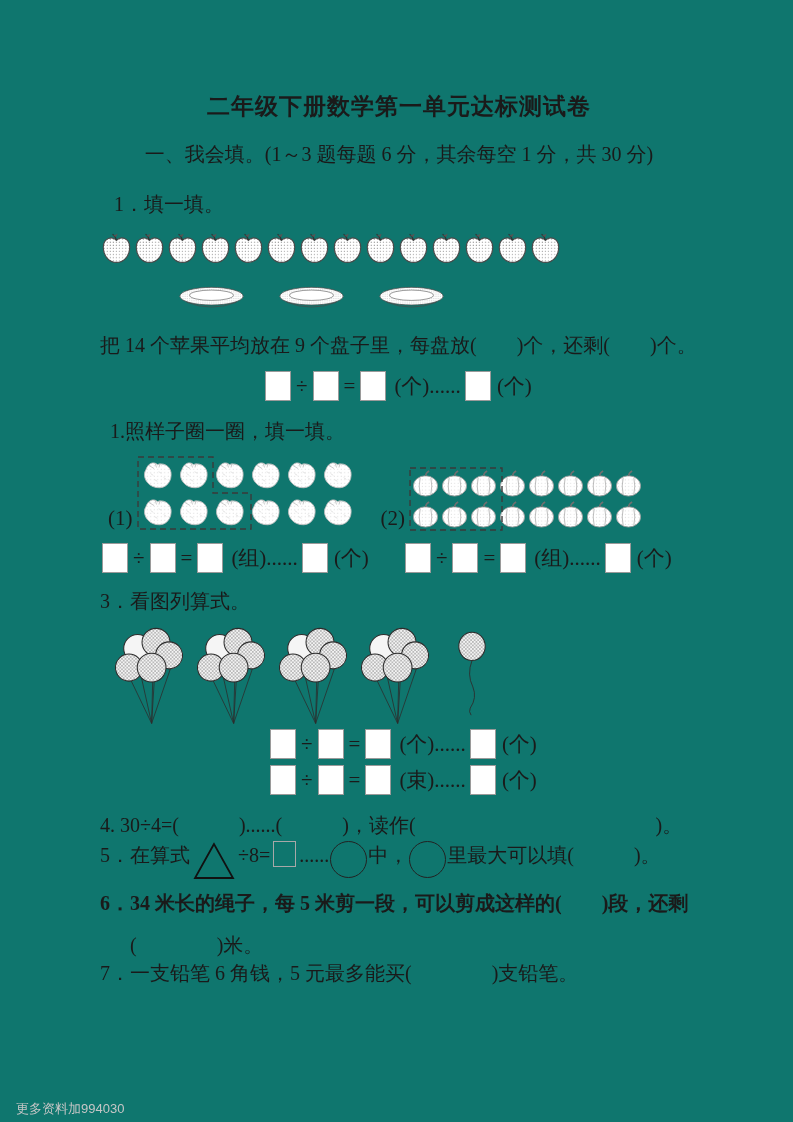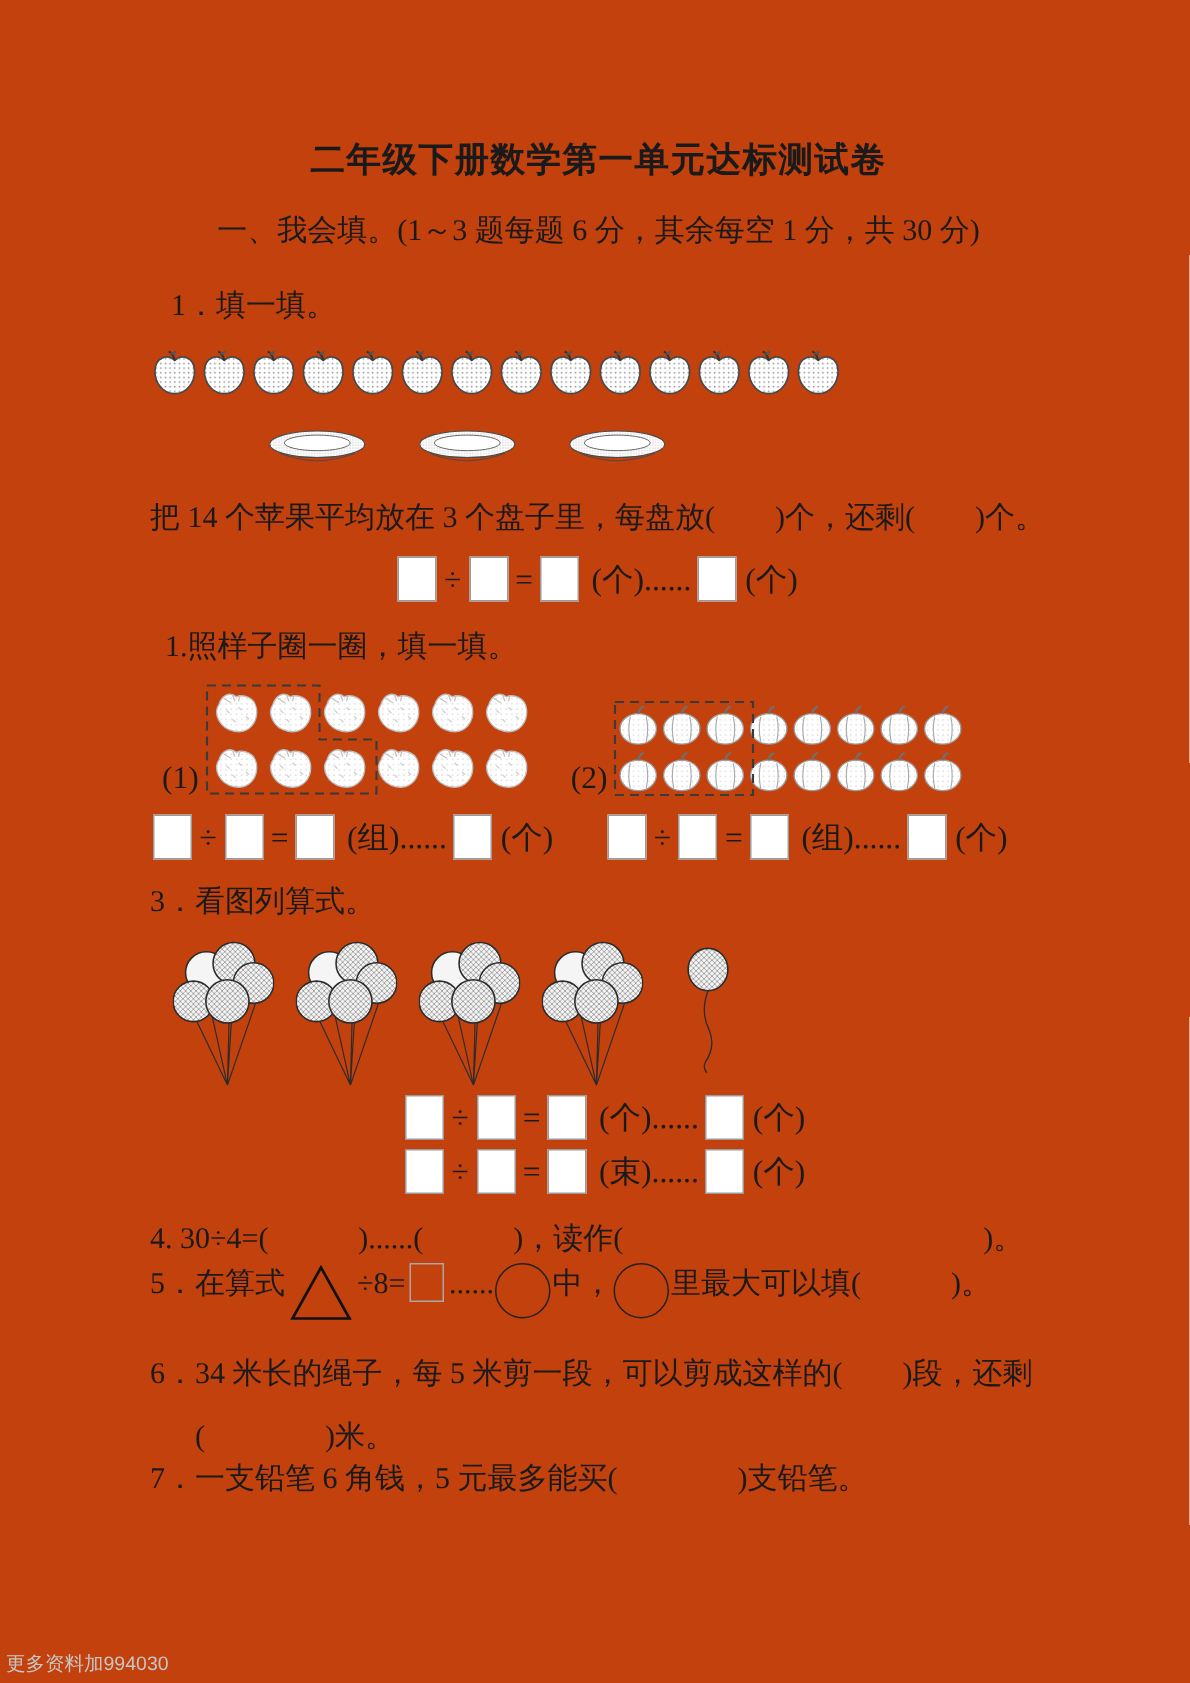--- a/index.html
+++ b/index.html
@@ -1,20 +1,20 @@
 <!DOCTYPE html>
 <html><head>
 <meta charset="utf-8">
 <style>
   * { margin:0; padding:0; box-sizing:border-box; }
   html,body { background:#ffffff; }
   .sheet {
     position:relative;
     width:793px; height:1122px;
-    background:#c2410c;
+    background:#0f766e;
     overflow:hidden;
     font-family:"Liberation Serif","DejaVu Serif",serif;
     color:#1a1a1a;
     padding:90px 95px 0 100px;
   }
   .title {
     text-align:center;
     font-family:"Liberation Sans","DejaVu Sans",sans-serif;
     font-weight:bold;
     font-size:23px;
@@ -67,25 +67,25 @@
   .tri-shape { width:44px; height:40px; margin:0 2px; }
   .sq-small {
     display:inline-block; width:23px; height:26px;
     border:1px solid #a8a8a8; margin:0 3px 1px 3px;
   }
   .circ-shape {
     display:inline-block; width:37px; height:37px;
     border:1.6px solid #222; border-radius:50%;
     margin:0 1px -6px 1px;
   }
-  .q6-line1 { margin-top:20px; }
+  .q6-line1 { margin-top:8px;font-weight:bold; }
   .q6-line2 { margin-top:14px; margin-left:30px; }
   .q7 { }
   .watermark {
-    position:absolute; left:4px; bottom:4px;
+    position:absolute; left:16px; bottom:4px;
     font-family:"Liberation Sans","DejaVu Sans",sans-serif;
     font-size:13px; color:#c6c6c6;
   }
   .defs-holder { position:absolute; width:0; height:0; overflow:hidden; }
   .ws { white-space:pre; }
 </style>
 </head>
 <body>
 
 <svg class="defs-holder" aria-hidden="true">
@@ -198,21 +198,21 @@
       <svg class="g-sym-plate">
         <use href="#sym-plate"></use>
       </svg>
       <svg class="g-sym-plate">
         <use href="#sym-plate"></use>
       </svg>
       <svg class="g-sym-plate">
         <use href="#sym-plate"></use>
       </svg>
     </div>
-  <div class="qline q1-prompt">把 14 个苹果平均放在 3 个盘子里，每盘放(　　)个，还剩(　　)个。</div>
+  <div class="qline q1-prompt">把 14 个苹果平均放在 9 个盘子里，每盘放(　　)个，还剩(　　)个。</div>
 
   <div class="eq eq-q1">
     <span class="abox"></span>
     <span class="op">÷</span>
     <span class="abox"></span>
     <span class="op">=</span>
     <span class="abox"></span>
     <span class="unit">(个)......</span>
     <span class="abox"></span>
     <span class="unit unit-end">(个)</span>

